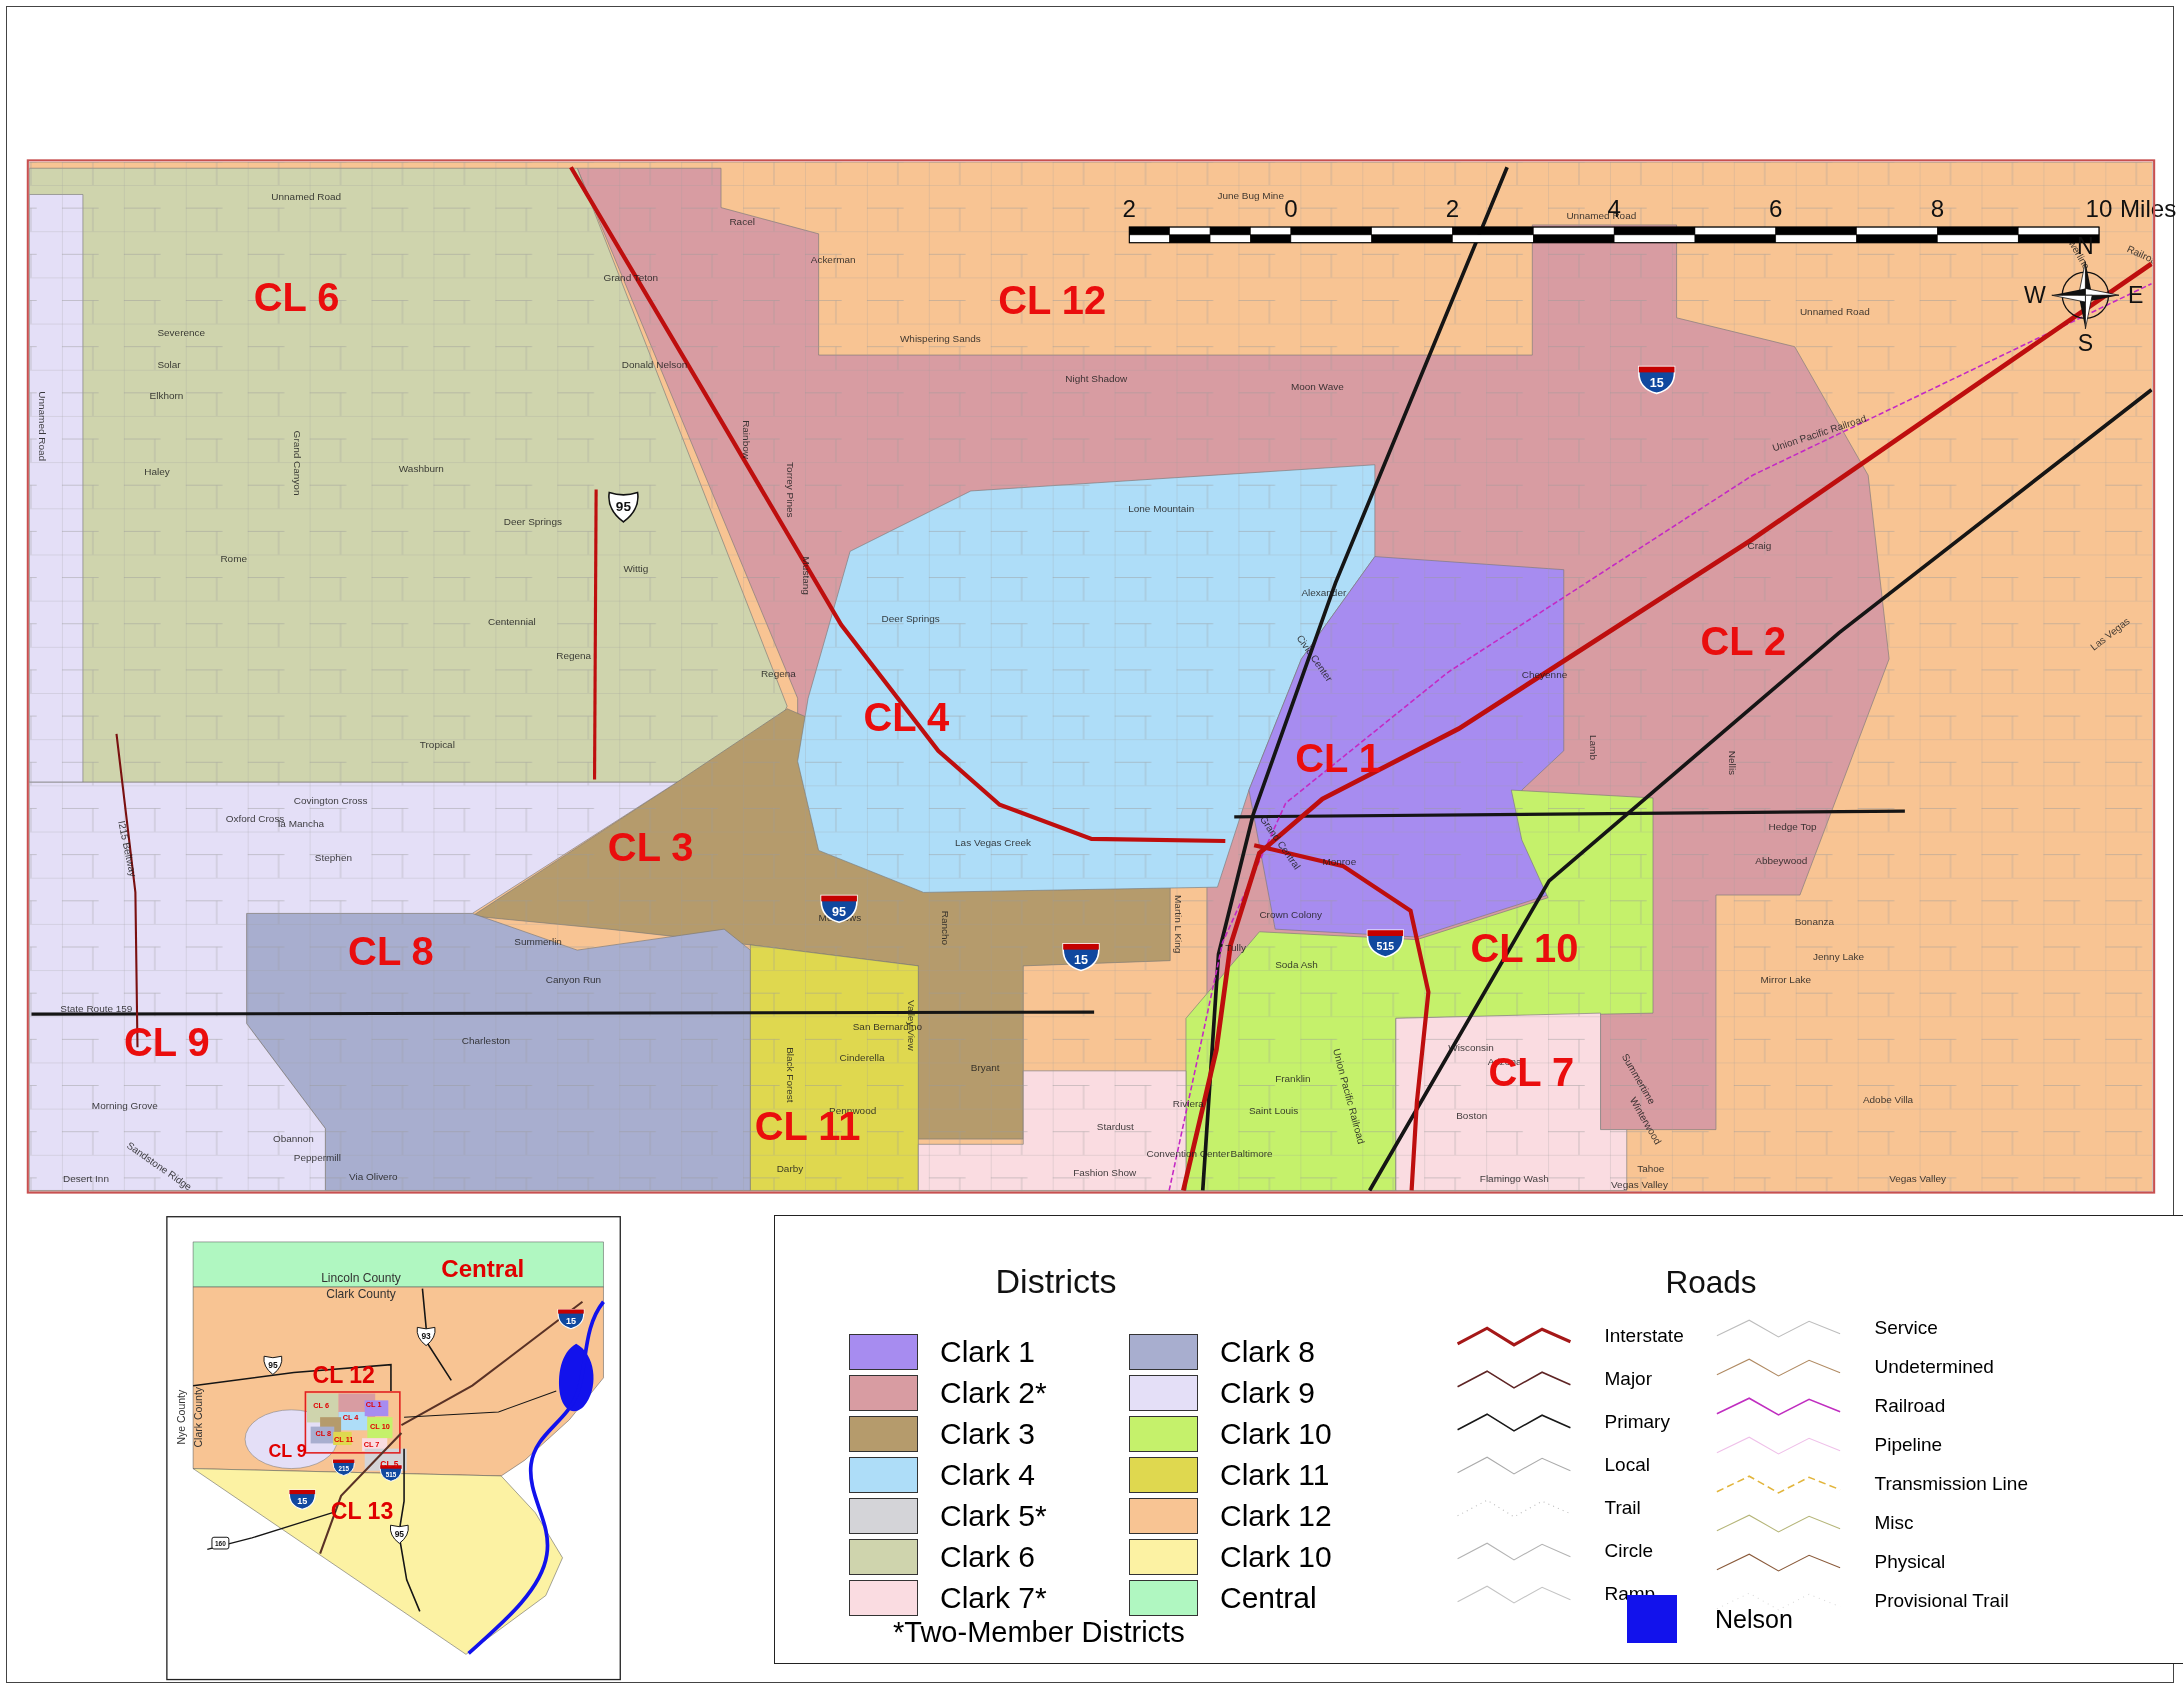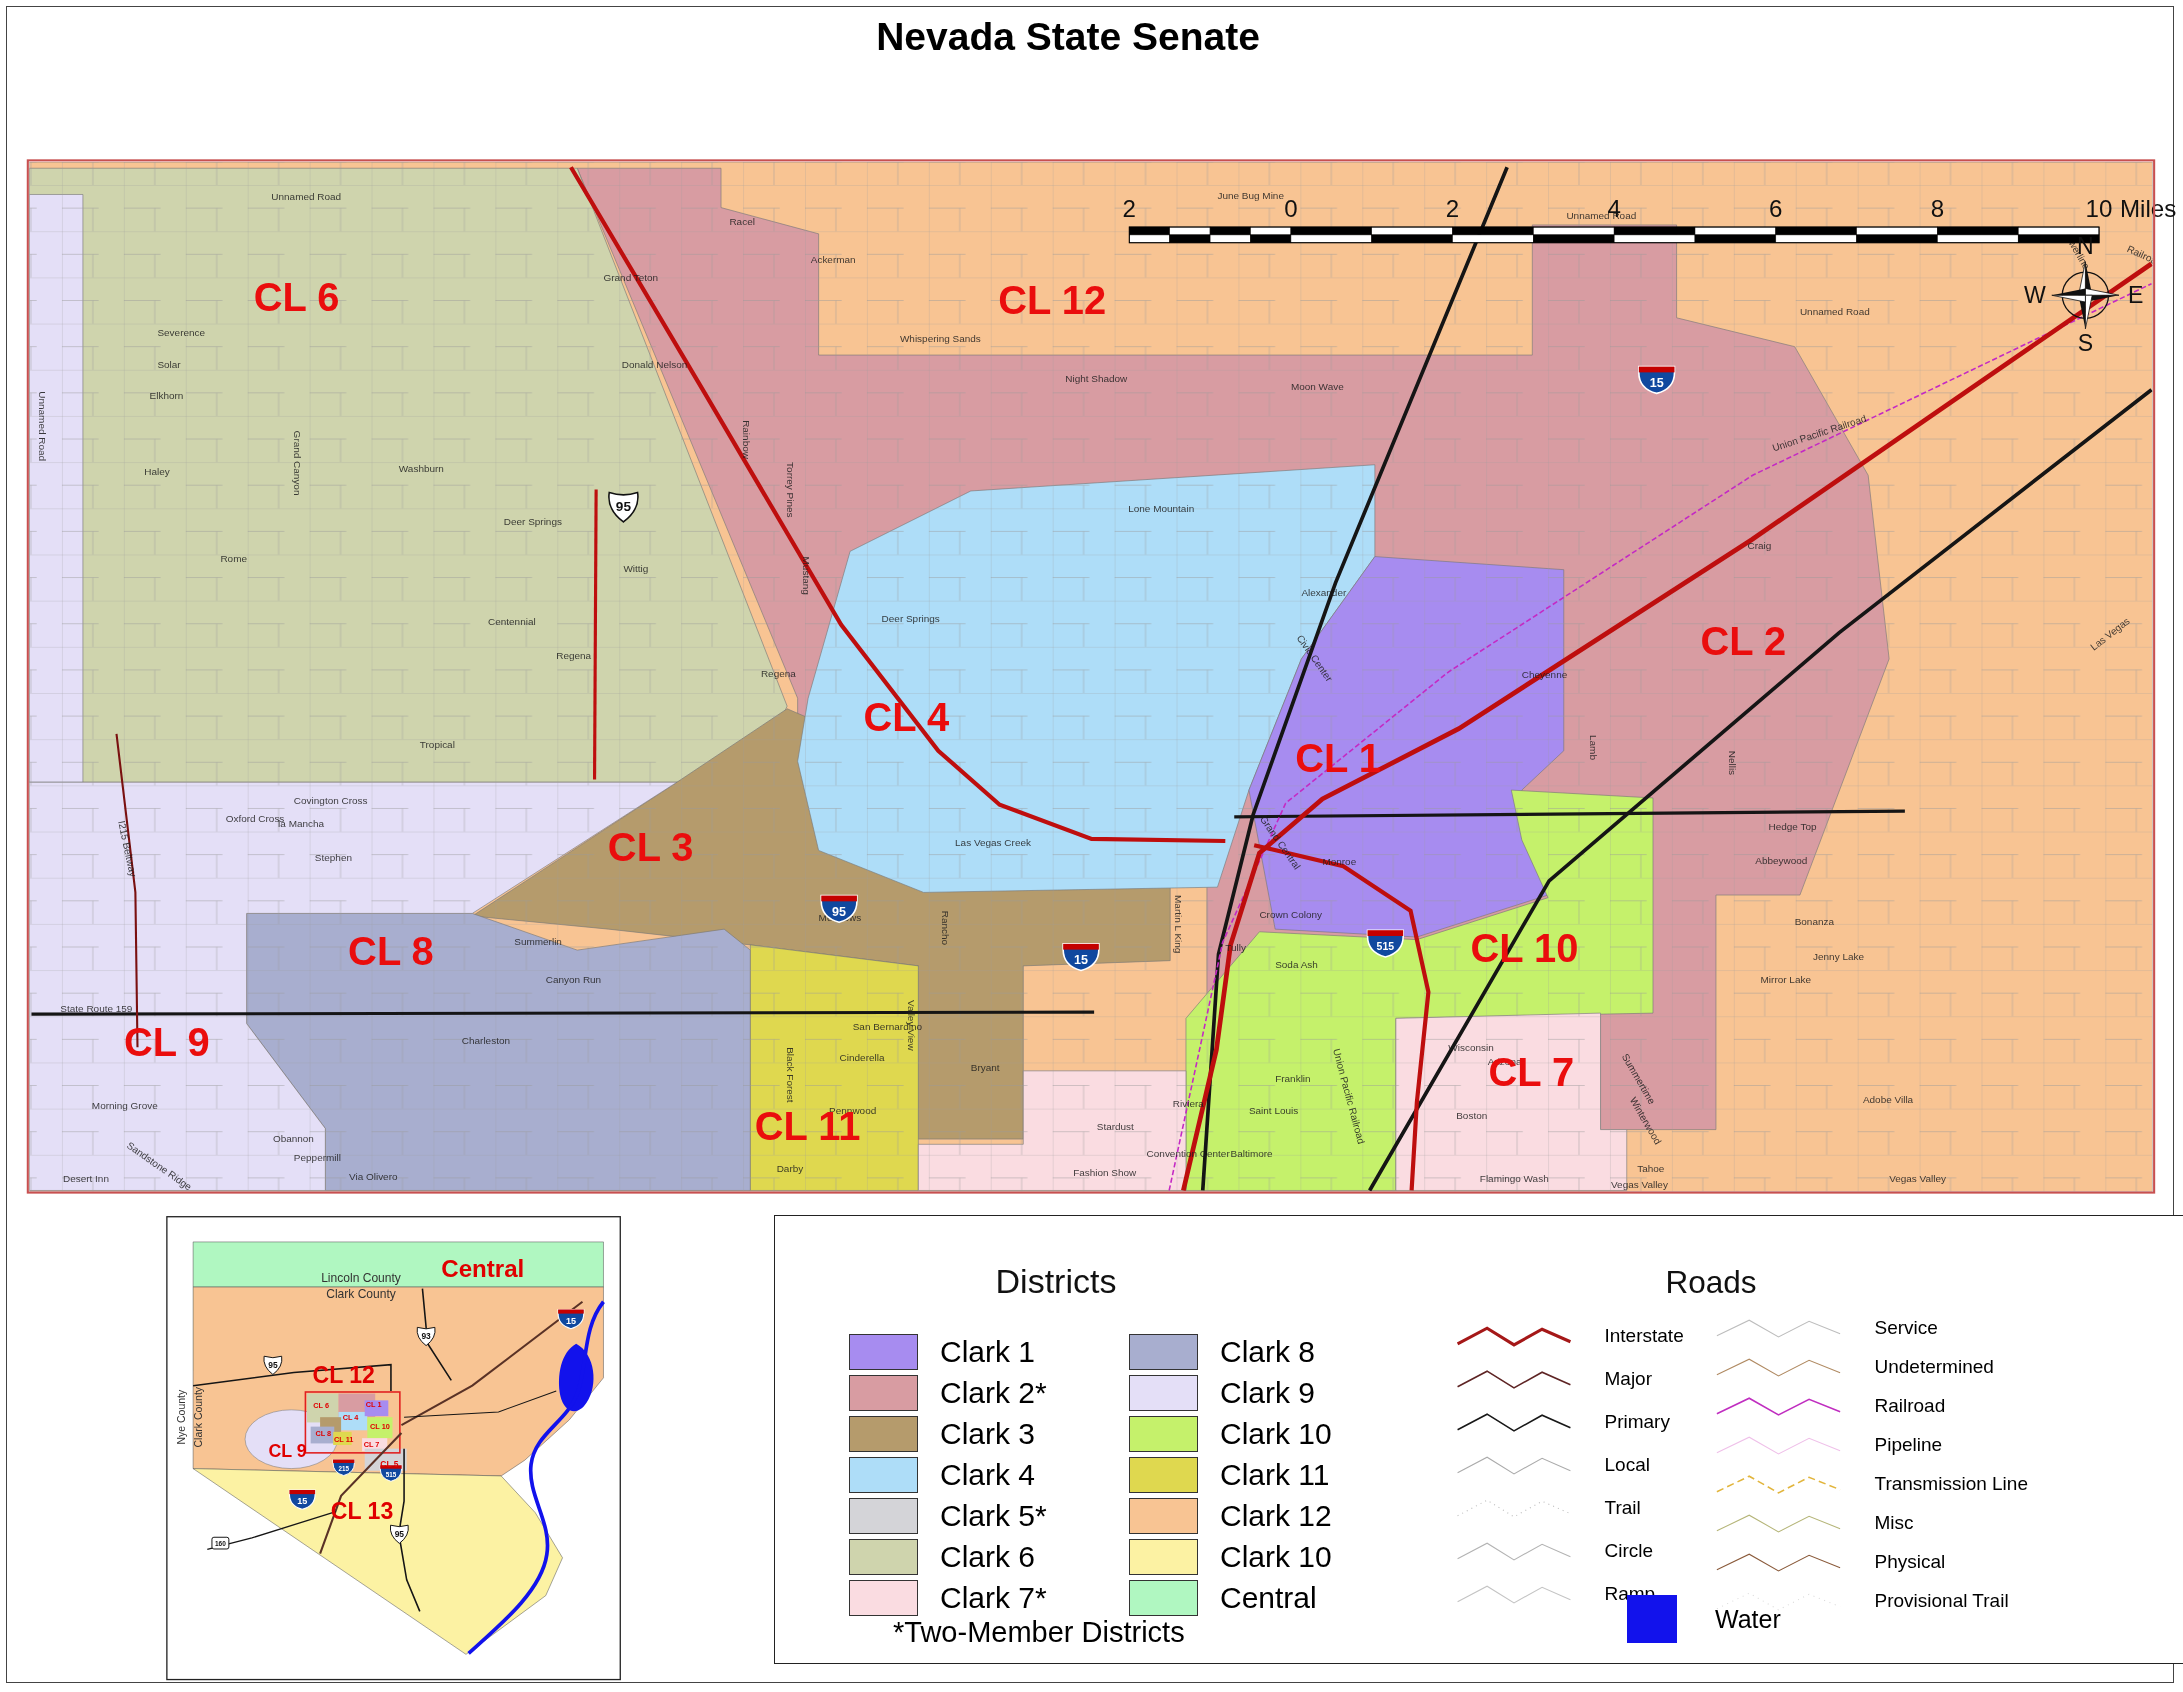--- a/index.html
+++ b/index.html
@@ -29,21 +29,20 @@
   #water-row{left:852px;top:379px;display:flex;align-items:center;}
   #water-swatch{width:50px;height:48px;flex:0 0 auto;}
   #water-label{font-size:25px;color:#000;margin-left:38px;}
 </style>
 </head>
 <body>
 
 <div id="page-border"></div>
 
 <div id="title-block">
-  <span class="tl">Nevada State Senate</span>
 </div>
 
 <svg id="map-svg" width="2183" height="1693" viewBox="0 0 4160 3225">
   <defs>
     <pattern id="streetgrid" width="118" height="88" patternUnits="userSpaceOnUse">
       <path d="M0,0 H118 M0,0 V88 M0,44 H70 M59,44 V88" stroke="#9a9a9a" stroke-width="1.6" fill="none" opacity="0.55"></path>
     </pattern>
     <clipPath id="mapclip">
         <rect x="56" y="308" width="4046" height="1962"></rect>
       </clipPath>
@@ -497,16 +496,16 @@
       </div>
       <div class="r-row">
         <svg width="129" height="26" viewBox="0 0 245 50">
           <polyline points="4,40 66.15,10 122.5,42 181.3,12 241,36" fill="none" stroke="#D9D9D9" stroke-width="2" stroke-dasharray="2 9"></polyline>
         </svg>
         <span class="r-label">Provisional Trail</span>
       </div>
     </div>
   <div class="abs" id="water-row">
     <div id="water-swatch" style="background: rgb(18, 18, 236);"></div>
-    <span id="water-label">Water</span>
+    <span id="water-label">Nelson</span>
   </div>
 </div>
 
 
 </body></html>

